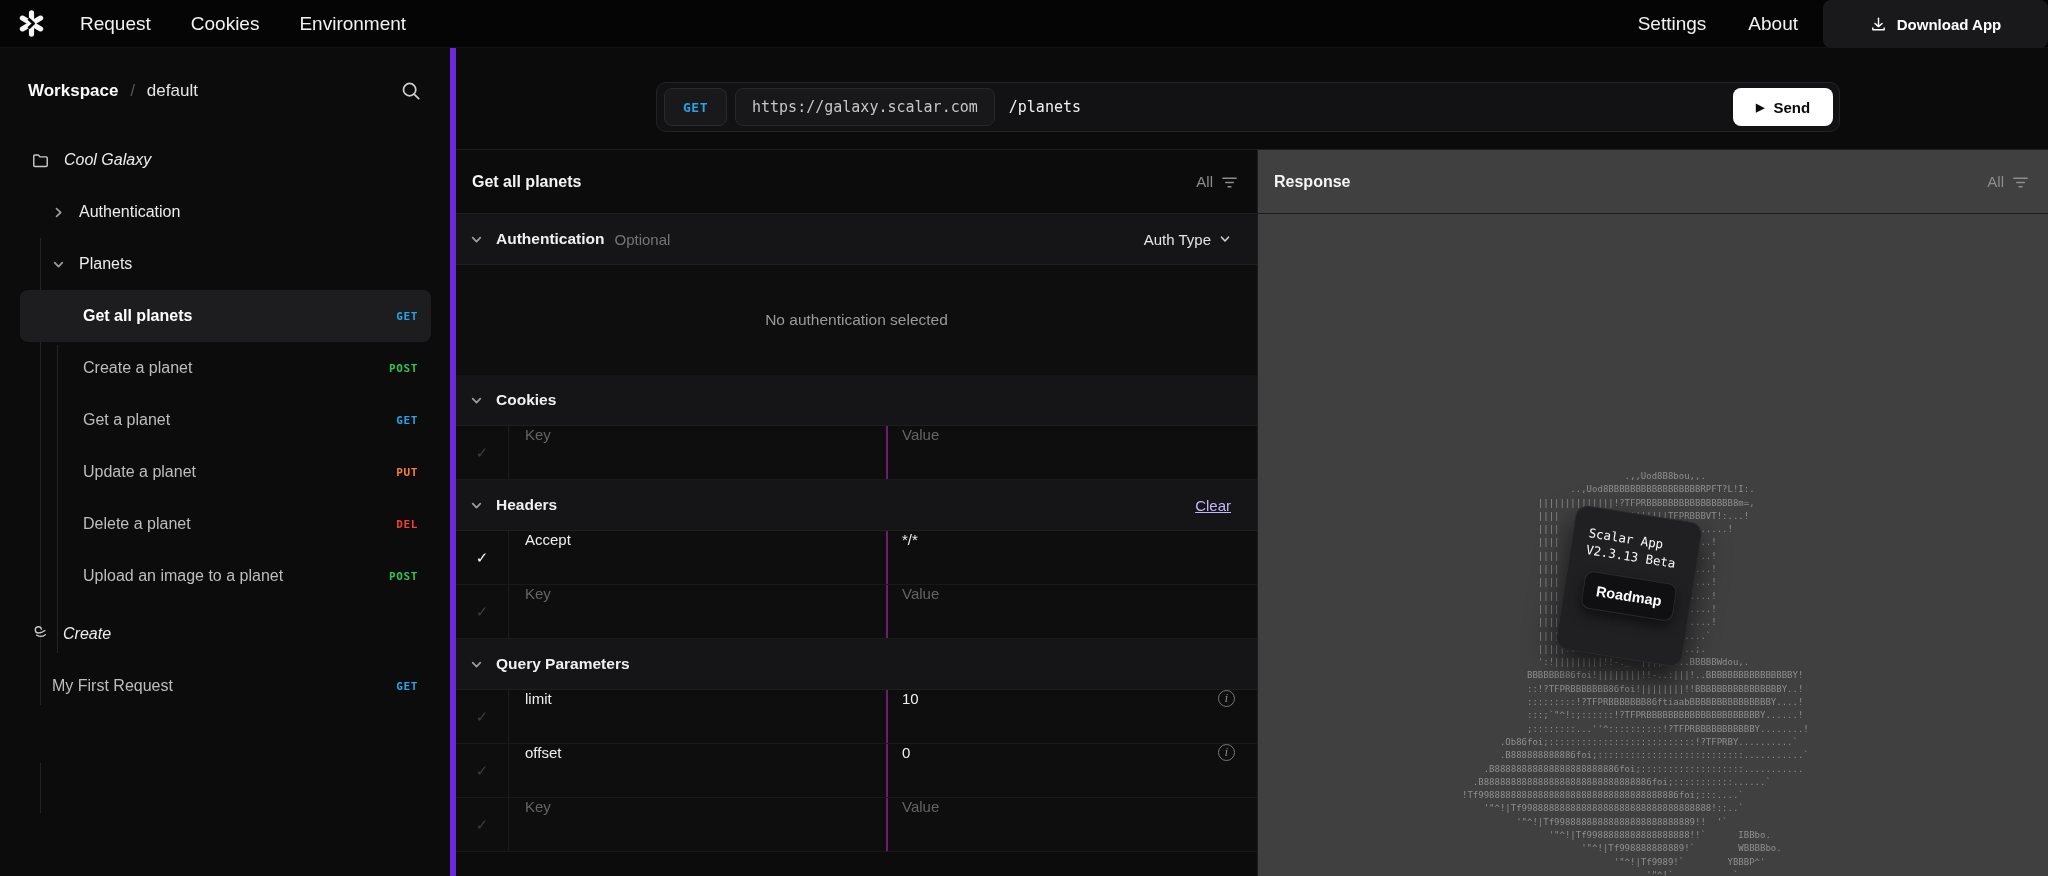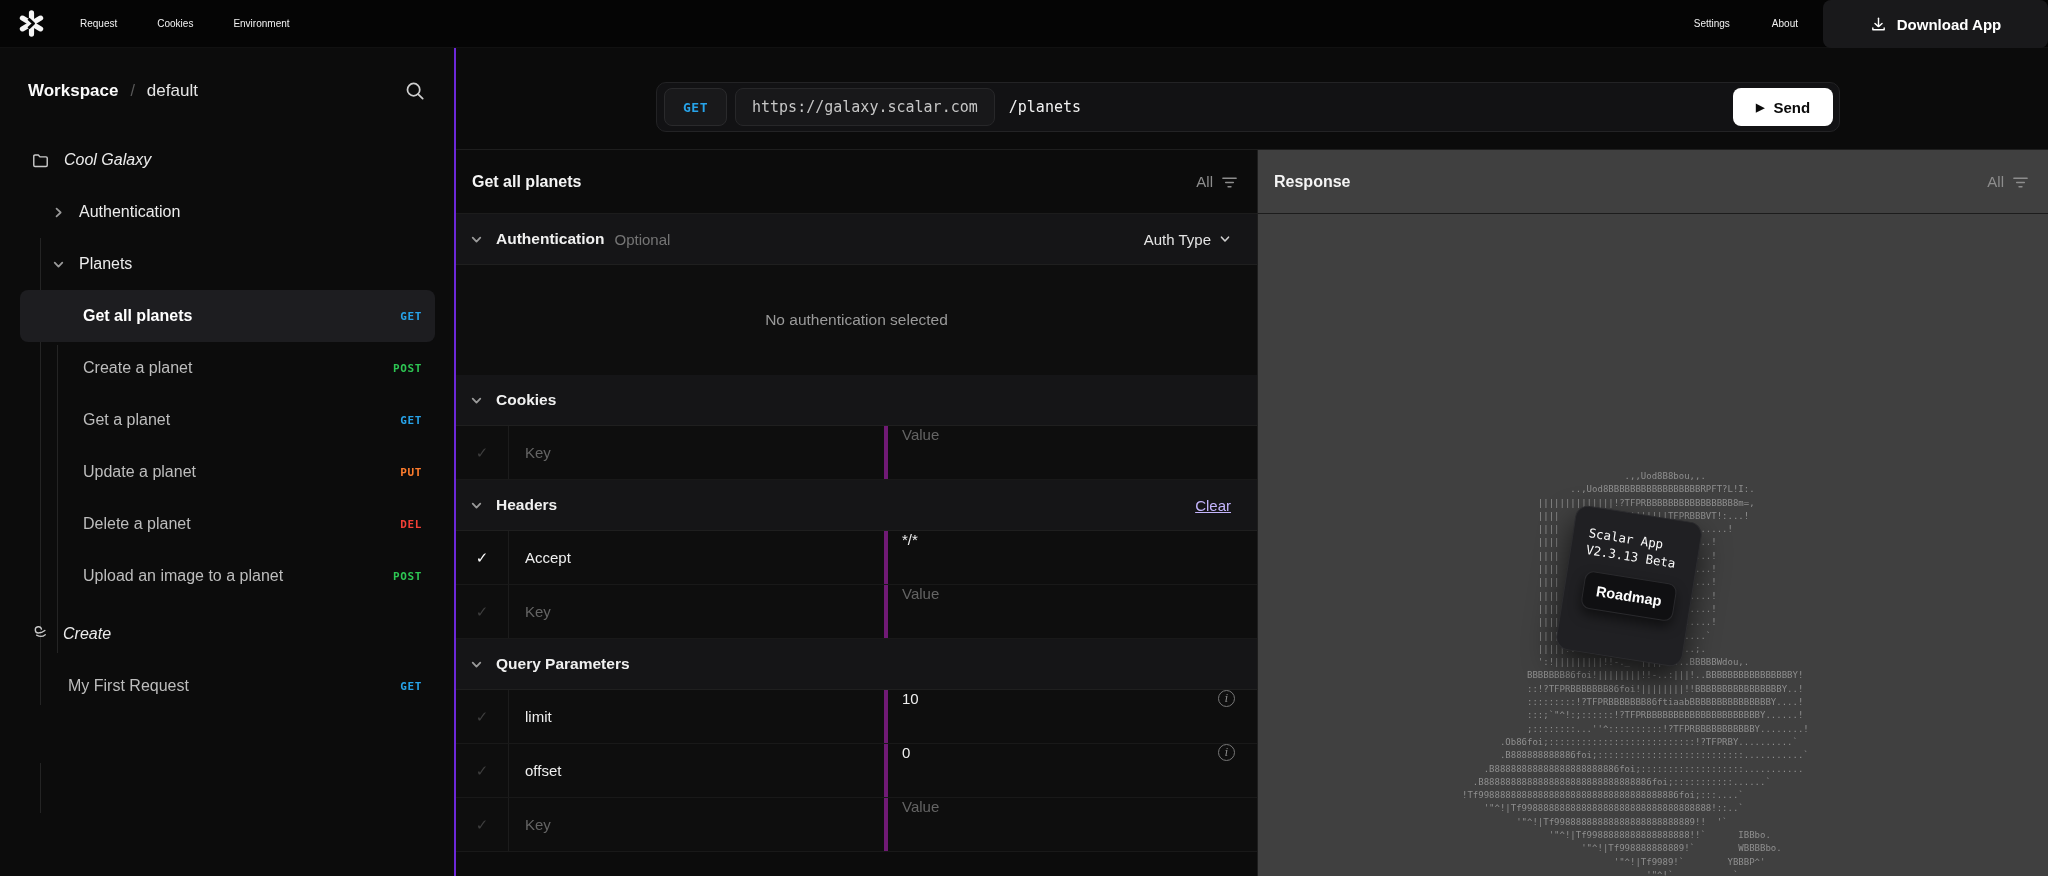--- a/index.html
+++ b/index.html
@@ -11,33 +11,33 @@
   }
   .mono { font-family:"DejaVu Sans Mono", monospace; }
 
   
   .topbar {
     height:48px; background:#050505; display:flex; align-items:center;
     position:relative; border-bottom:1px solid #111;
   }
   .logo-btn { width:62px; height:48px; display:flex; align-items:center; justify-content:center; }
   .topnav { display:flex; gap:40px; margin-left:18px; }
-  .topnav-item { font-size:10px; font-weight:500; color:#f2f2f2; cursor:default; }
+  .topnav-item { font-size:19px; font-weight:500; color:#f2f2f2; cursor:default; }
   .topnav-right { position:absolute; right:250px; display:flex; gap:42px; align-items:flex-start; }
   .download-btn {
     position:absolute; right:0; top:0; height:48px; width:225px;
     background:#19191b; border-radius:8px; display:flex; align-items:center;
     justify-content:center; gap:10px; font-size:15px; font-weight:600; color:#fff;
   }
 
   
   .content { display:flex; height:828px; }
   .sidebar {
     width:456px; min-width:456px; background:#0c0c0c;
-    border-right:2px solid #6d28d9; position:relative;
+    border-right:6px solid #6d28d9; position:relative;
   }
   .main { flex:1; display:flex; flex-direction:column; }
 
   
   .ws-header { height:86px; display:flex; align-items:center; padding:0 28px; position:relative; }
   .ws-title { font-size:17px; font-weight:700; color:#fafafa; }
   .ws-sep { color:#5a5a5a; margin:0 12px; font-size:16px; }
   .ws-name { font-size:17px; color:#e5e5e5; }
   .ws-search { position:absolute; right:28px; top:50%; transform:translateY(-50%); }
 
@@ -116,22 +116,22 @@
     height:110px; background:#0e0e0e; display:flex; align-items:center;
     justify-content:center; font-size:15.5px; color:#9a9a9a;
   }
   .kv-row { height:54px; display:flex; background:#0e0e0e; border-bottom:1px solid #191919; }
   .kv-check {
     width:53px; min-width:53px; border-right:1px solid #1c1c1c;
     display:flex; align-items:center; justify-content:center; font-size:15px;
   }
   .chk-on { color:#ffffff; } .chk-off { color:#3e3e3e; }
   .kv-key {
-    width:379px; min-width:379px; border-right:4px solid #701a75;
-    display:flex; align-items:center; padding:0 16px; font-size:15px; color:#efefef;
+    width:379px; min-width:379px; border-right:2px solid #701a75;
+    display:flex; padding:0 16px; font-size:15px; color:#efefef;
   }
   .kv-val { flex:1; display:flex; align-items:flex-start; padding:0 22px 0 14px; font-size:15px; color:#efefef; }
   .ph { color:#646464; }
   .info-ic {
     margin-left:auto; width:17px; height:17px; border:1.2px solid #777;
     border-radius:50%; color:#8a8a8a; font-size:11px; display:flex;
     align-items:center; justify-content:center; font-family:"DejaVu Serif", serif; font-style:italic;
   }
 
   
@@ -266,21 +266,21 @@
 
       <div class="tree-row section ind-0" style="margin-top:6px">
         <span>
           <svg width="18" height="18" viewBox="0 0 24 24" fill="none" stroke="#c9c9c9" stroke-width="1.8" stroke-linecap="round">
             <path d="M14 5.5a4.2 4.2 0 1 0-4.1 5.2c3.2 0 6.4-1.6 8.6-3.4M7.5 13.5c3.5 2 8.5 2 11.5-.5"></path>
           </svg>
         </span>
         <span class="lbl">Create</span>
       </div>
       <div class="tree-row ind-1">
-        <span class="lbl" style="margin-left:16px">My First Request</span>
+        <span class="lbl" style="margin-left:0">My First Request</span>
         <span class="method m-get">GET</span>
       </div>
     </div>
   </div>
 
   <div class="main">
 
     <div class="url-strip">
       <div class="addressbar">
         <div class="method-badge">GET</div>

